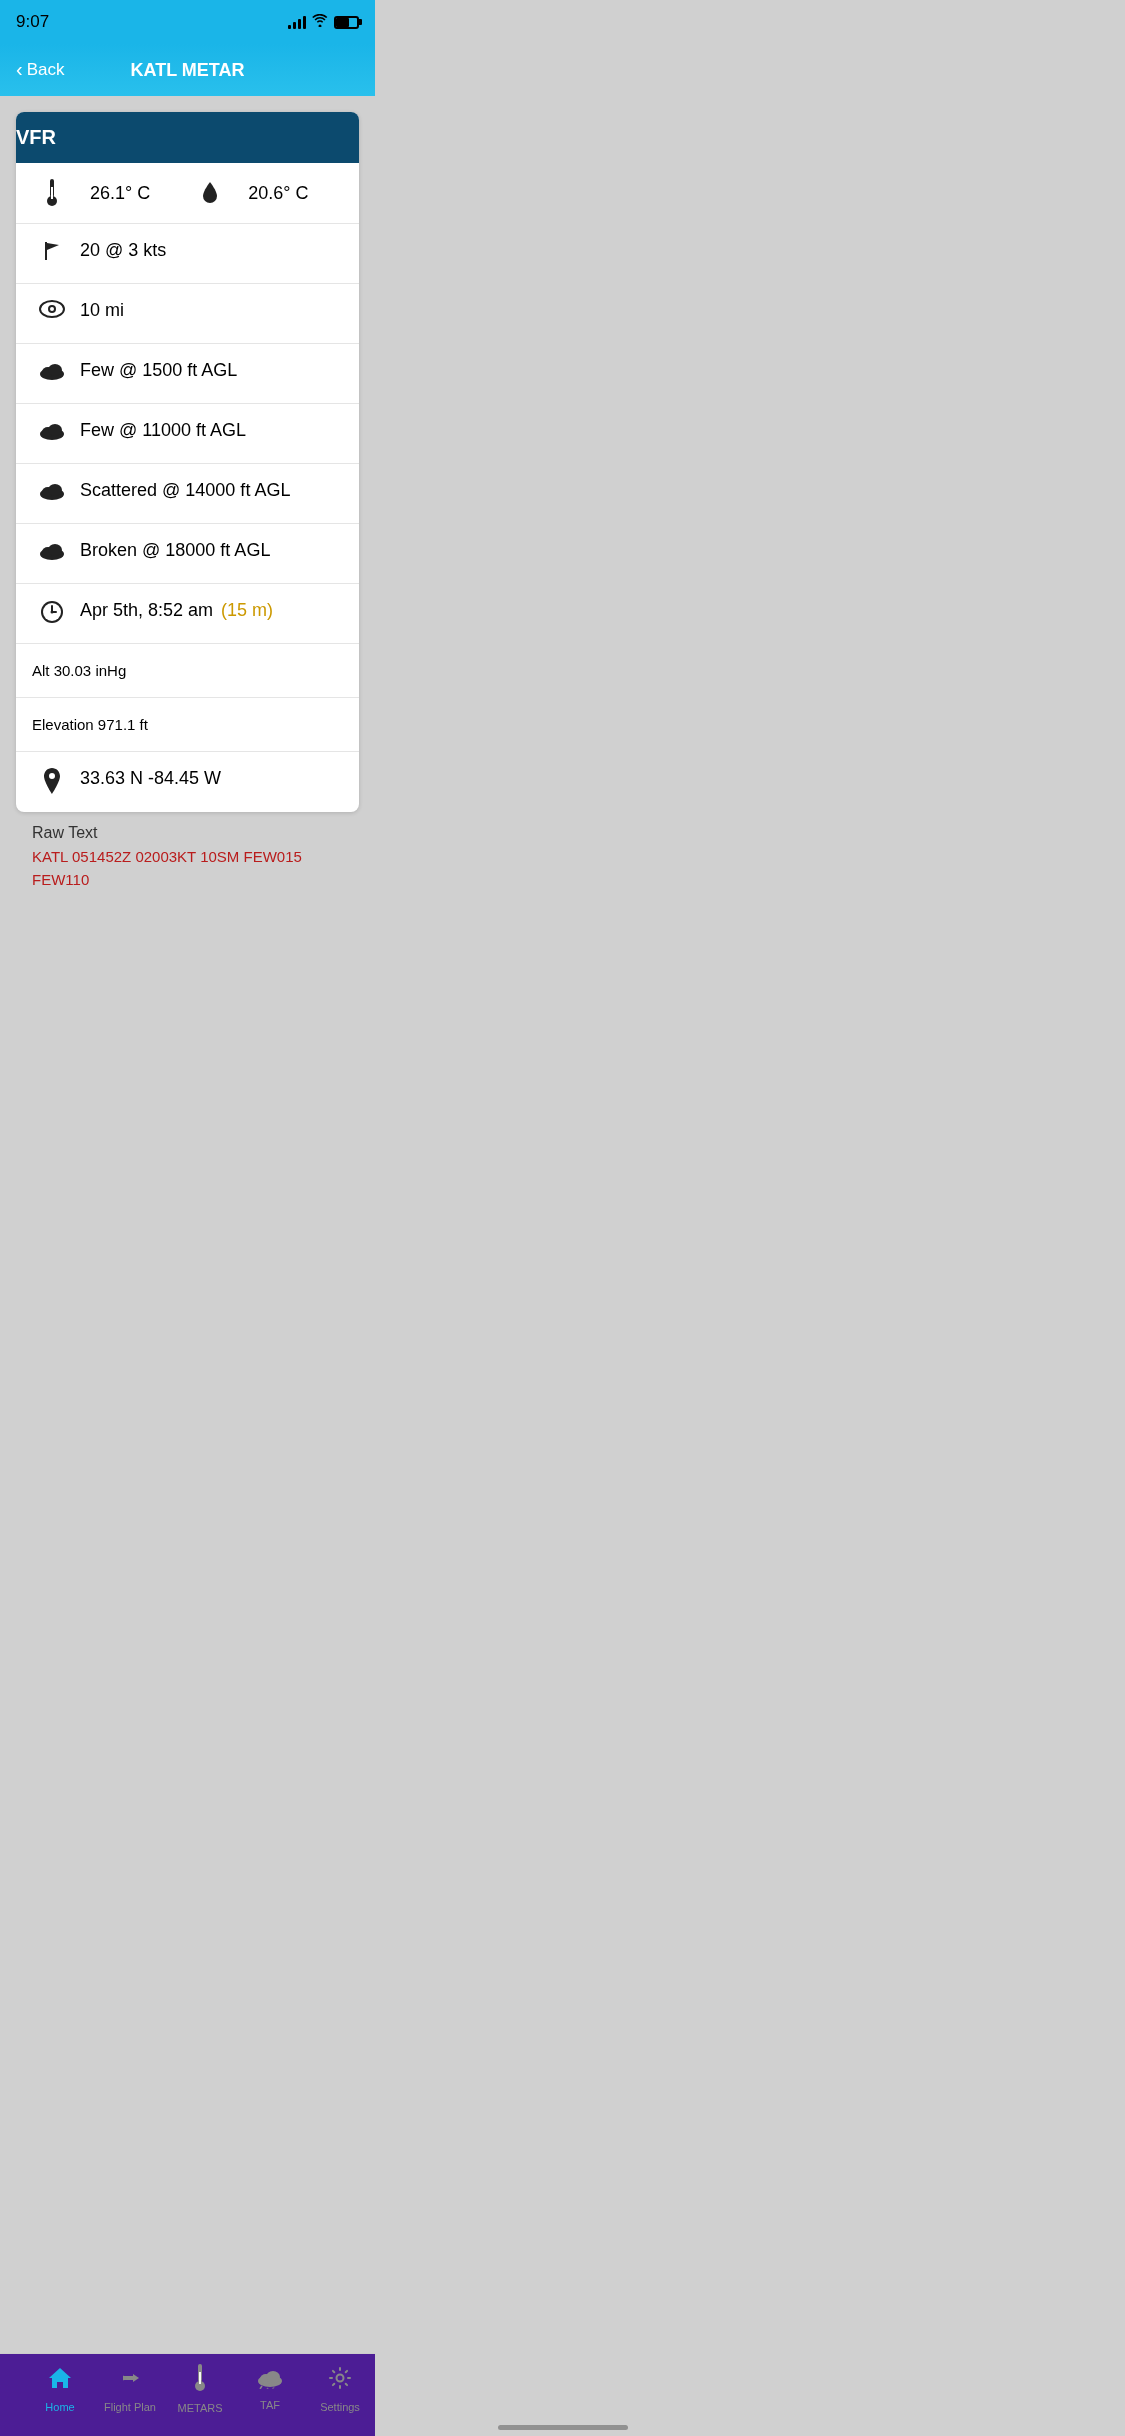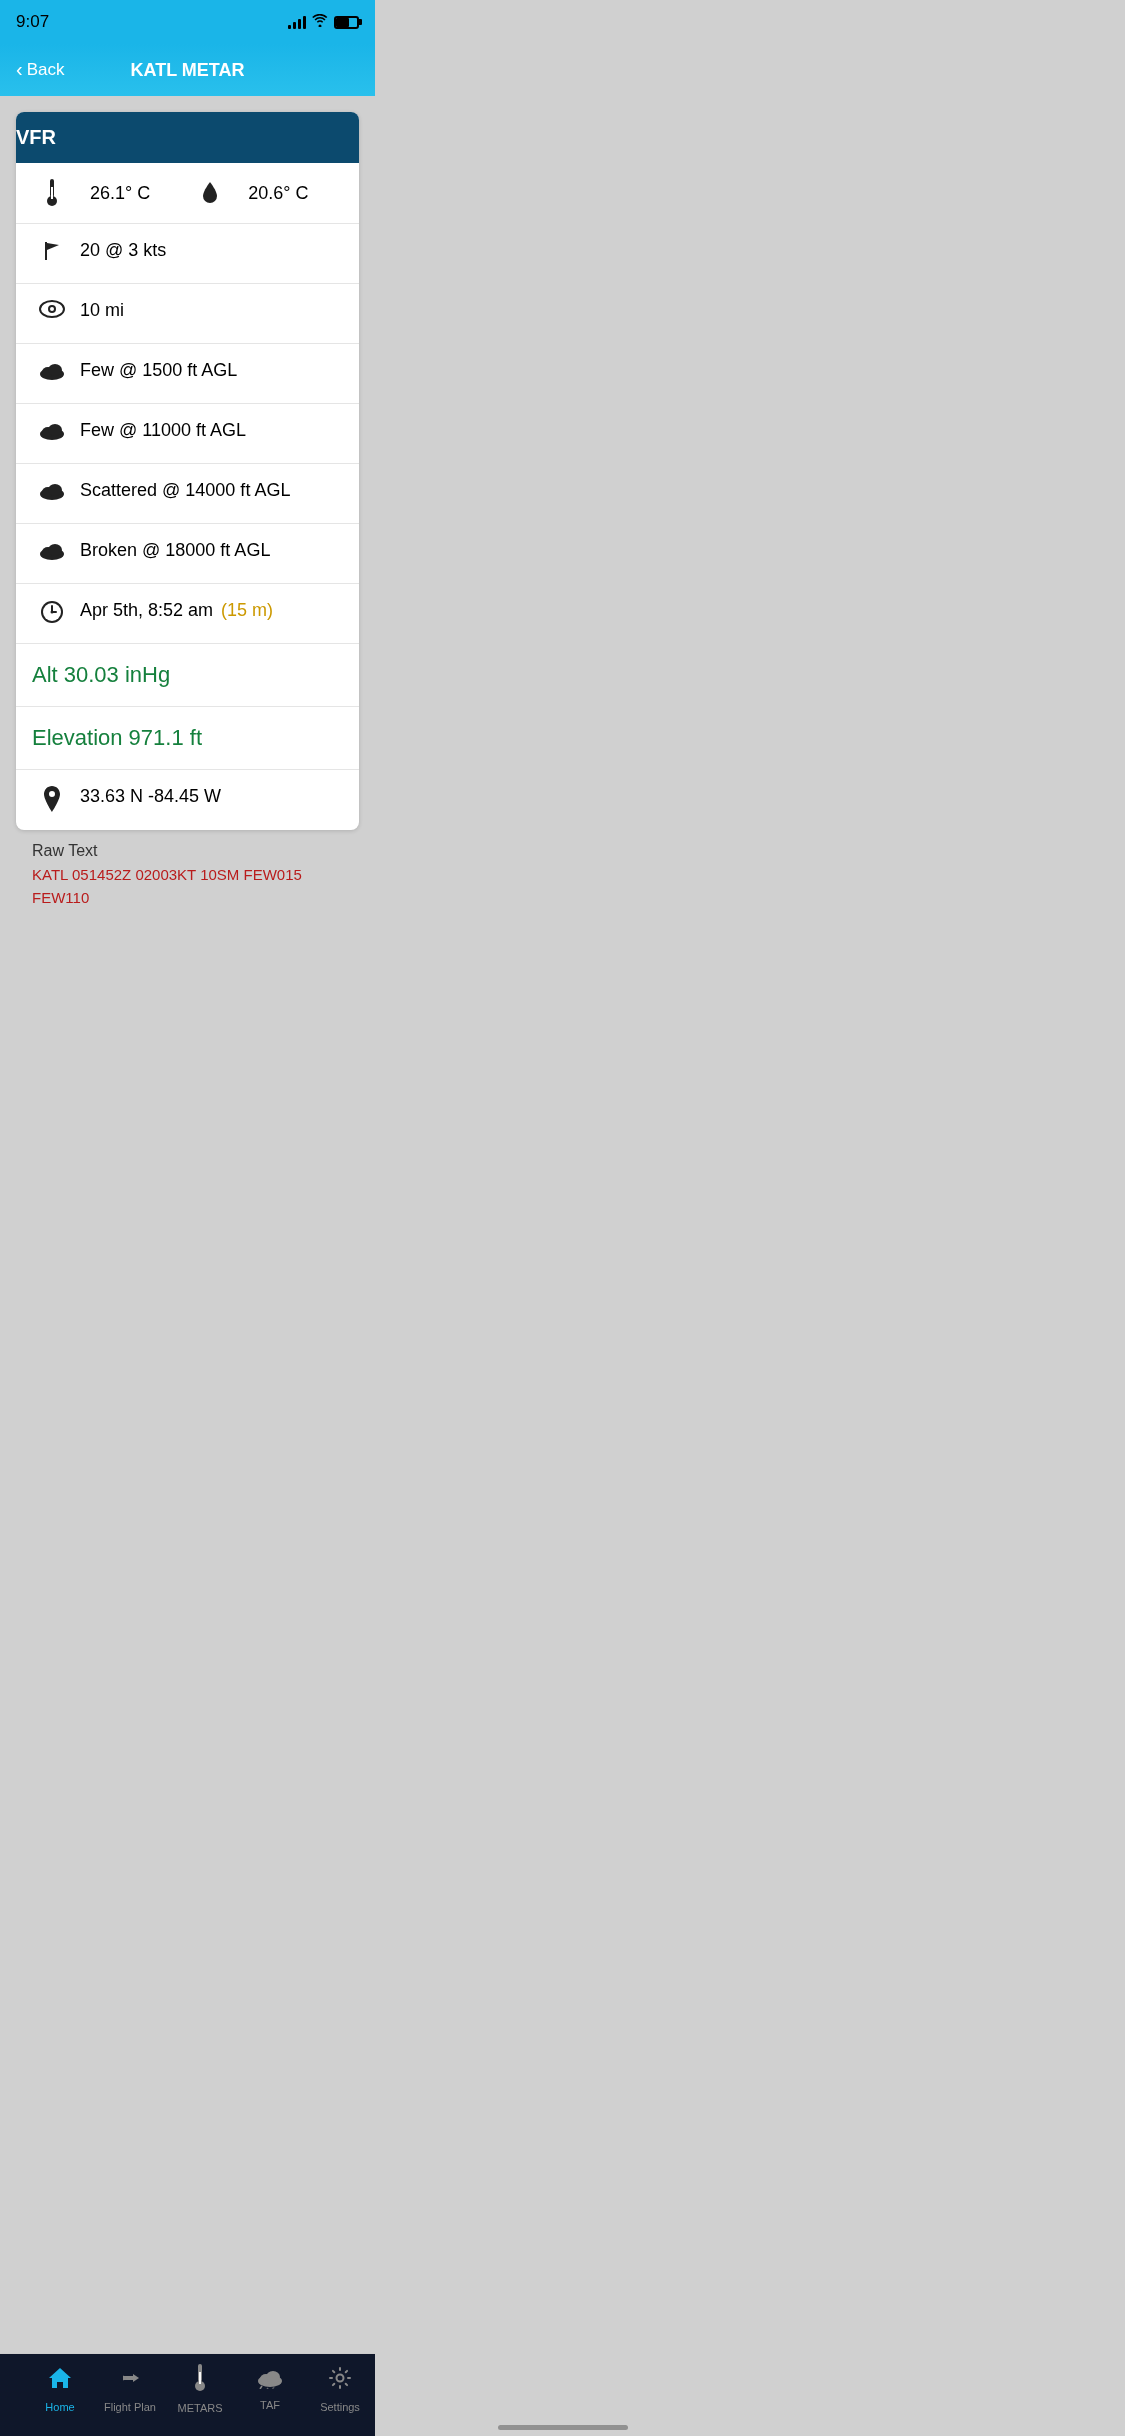--- a/index.html
+++ b/index.html
@@ -163,22 +163,22 @@
       align-items: center;
       gap: 10px;
     }
     .temp-item + .temp-item {
       margin-left: 40px;
     }
 
     .row-no-icon {
       padding: 18px 16px;
       border-bottom: 1px solid #e5e5e5;
-      font-size: 22px;
-      color: #15803d;
+      font-size: 15px;
+      color: #000000;
     }
 
     .time-ago {
       color: #cc9900;
       font-size: 18px;
     }
 
     
     .raw-section {
       padding: 12px 16px 4px 16px;
@@ -195,21 +195,21 @@
       line-height: 1.5;
       padding-bottom: 12px;
     }
 
     
     .tab-bar {
       position: fixed;
       bottom: 0;
       left: 0;
       width: 375px;
-      background: #0f172a;
+      background: #4c1d95;
       border-top: 1px solid #ccc;
       display: flex;
       align-items: stretch;
       height: 83px;
       padding-bottom: 20px;
       padding-left: 25px;
     }
     .tab-item {
       flex: 1;
       display: flex;

